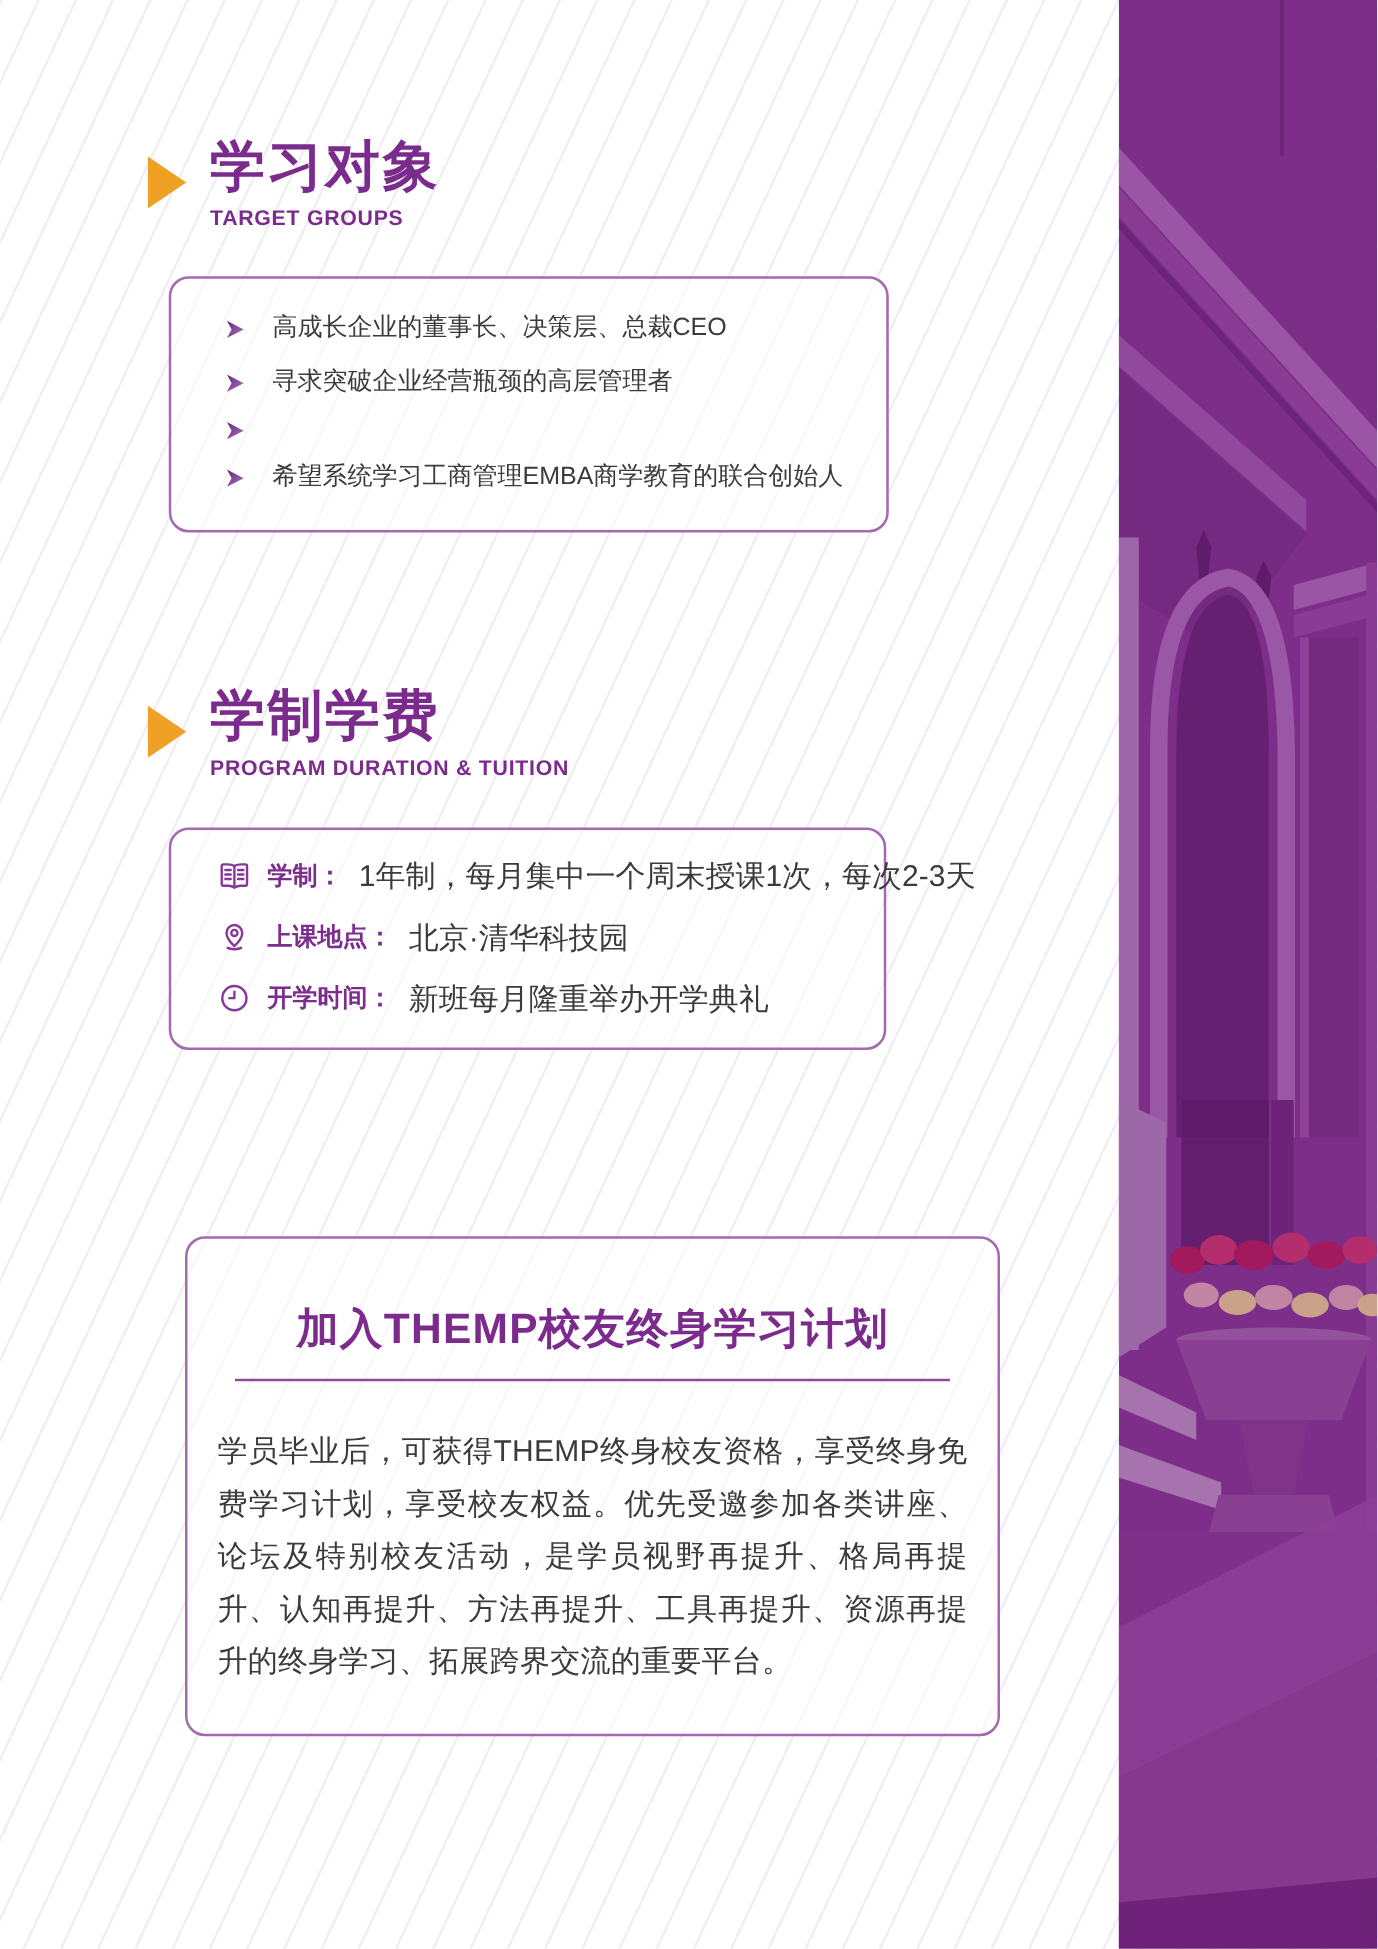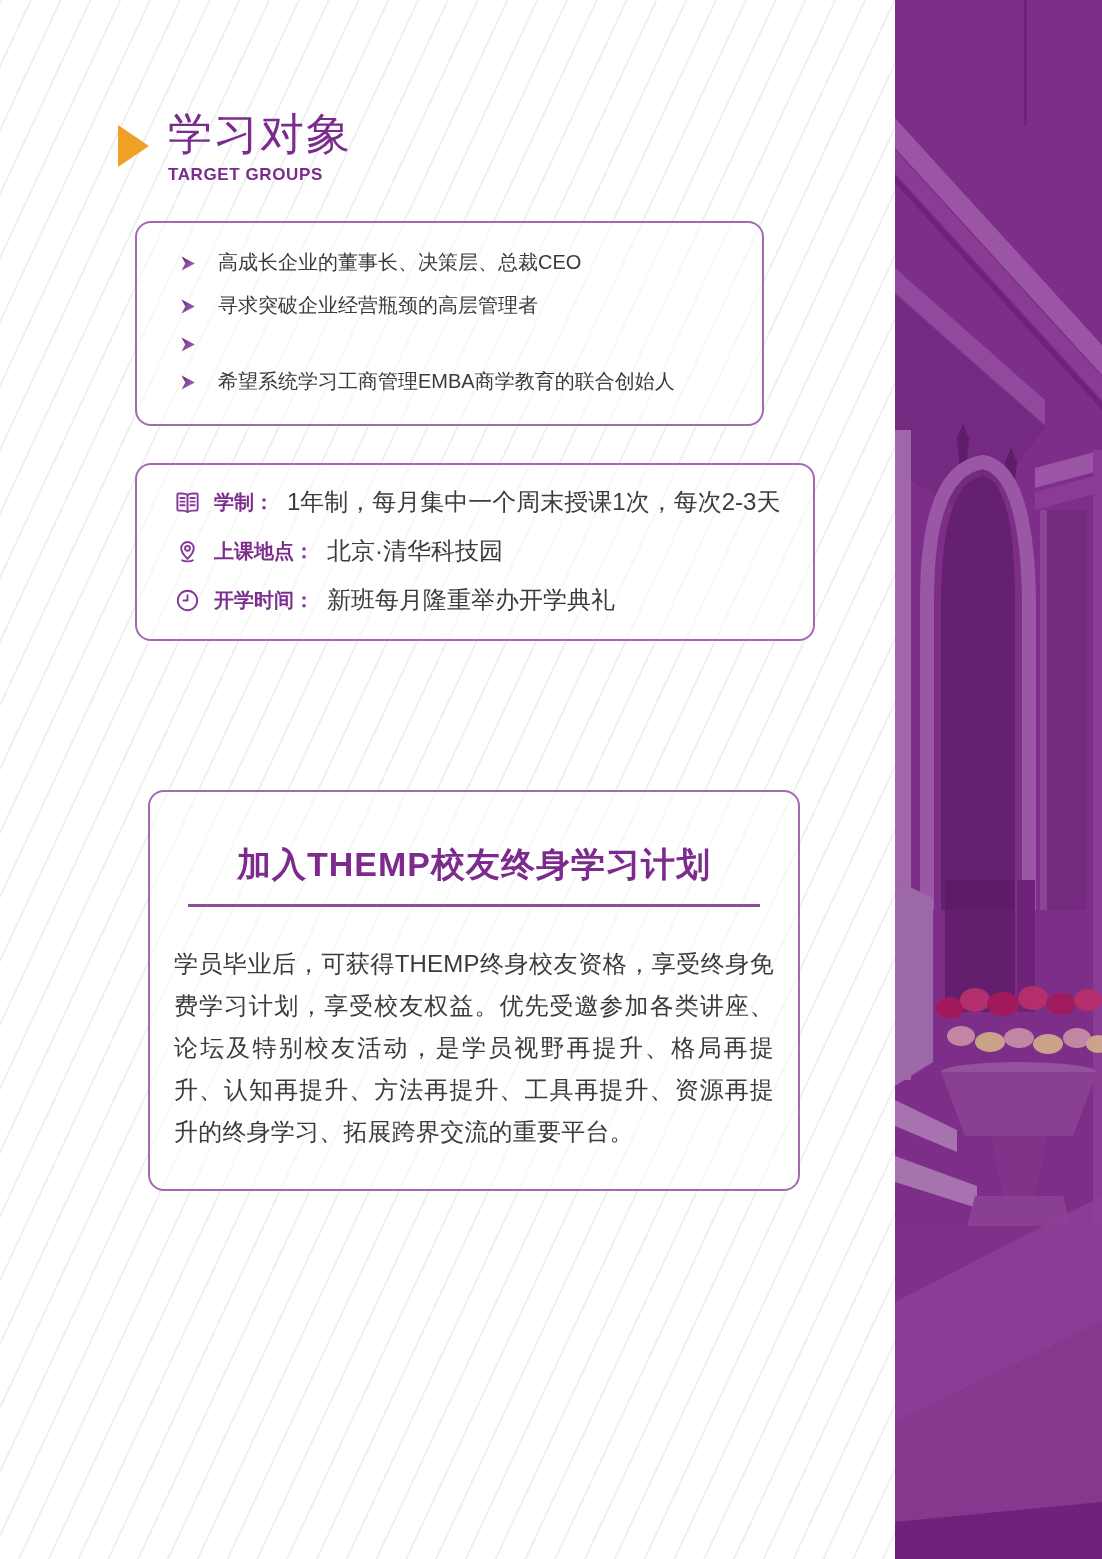--- a/index.html
+++ b/index.html
@@ -27,46 +27,46 @@
   .tri{
     width:31px;height:42px;
     margin-top:15px;margin-right:19px;
     background:#efa125;
     clip-path:polygon(0 0,100% 50%,0 100%);
     flex:0 0 auto;
   }
   .header-1{margin-top:110px;}
   .header-2{margin-top:123px;}
   .title-zh{
-    font-size:44px;font-weight:normal;color:#7b2b8c;
+    font-size:44px;font-weight:bold;color:#7b2b8c;
     letter-spacing:2px;line-height:1.1;margin:0;
   }
   .title-en{
     font-size:17px;font-weight:bold;color:#7b2b8c;
     letter-spacing:0.6px;margin-top:7px;
   }
 
   
   .card{
     box-sizing:border-box;
     border:2px solid #a36bae;
     border-radius:16px;
     background:rgba(255,255,255,0.55);
   }
   .card-targets{
-    width:629px;margin:36px 0 0 135px;
+    width:576px;margin:36px 0 0 135px;
     padding:26px 30px 29px 44px;
     display:flex;flex-direction:column;gap:16px;
   }
   .target-item{display:flex;align-items:center;gap:22px;}
   .bullet{flex:0 0 auto;display:inline-flex;margin-top:2px;}
   .target-text{font-size:20px;color:#3b3b3b;line-height:27px;}
 
   .card-tuition{
-    width:680px;margin:37px 0 0 135px;
+    width:574px;margin:37px 0 0 135px;
     padding:21px 24px 23px 36px;
     display:flex;flex-direction:column;gap:17px;
   }
   .info-row{display:flex;align-items:center;gap:13px;}
   .info-icon{flex:0 0 auto;display:inline-flex;width:28px;justify-content:center;}
   .info-label{font-size:20px;font-weight:bold;color:#7d2d8e;white-space:nowrap;}
   .info-value{font-size:24px;color:#3b3b3b;white-space:nowrap;}
   .info-note{font-size:13.5px;color:#4a4a4a;letter-spacing:-0.3px;white-space:nowrap;}
 
   
@@ -147,20 +147,27 @@
       <div class="target-item">
         <span class="bullet">
           <svg width="15" height="15" viewBox="0 0 14 14">
               <path d="M0.5 0.5 L13 7 L0.5 13.5 L4 7 Z" fill="url(#bulletGrad)"></path>
             </svg>
         </span>
         <span class="target-text">希望系统学习工商管理EMBA商学教育的联合创始人</span>
       </div>
     </div>
 
+    <div class="section-header header-2">
+      <div class="tri"></div>
+      <div>
+        <div class="title-zh">学制学费</div>
+        <div class="title-en">PROGRAM DURATION &amp; TUITION</div>
+      </div>
+    </div>
 
     <div class="card card-tuition">
 
       <div class="info-row">
         <span class="info-icon">
           <svg class="icon-svg" width="27" height="27" viewBox="0 0 24 24">
             <path d="M12 5.2 C10.8 4.4 9 4 7 4 L4.2 4 C3.5 4 3 4.5 3 5.2 L3 18 C3 18.7 3.5 19.2 4.2 19.2 L7.5 19.2 C9.3 19.2 10.9 19.6 12 20.5 C13.1 19.6 14.7 19.2 16.5 19.2 L19.8 19.2 C20.5 19.2 21 18.7 21 18 L21 5.2 C21 4.5 20.5 4 19.8 4 L17 4 C15 4 13.2 4.4 12 5.2 Z"></path>
             <path d="M12 5.2 L12 20.5"></path>
             <path d="M5.6 8 L9.4 8 M5.6 11.2 L9.4 11.2 M5.6 14.4 L9.4 14.4"></path>
             <path d="M14.6 8 L18.4 8 M14.6 11.2 L18.4 11.2 M14.6 14.4 L18.4 14.4"></path>

